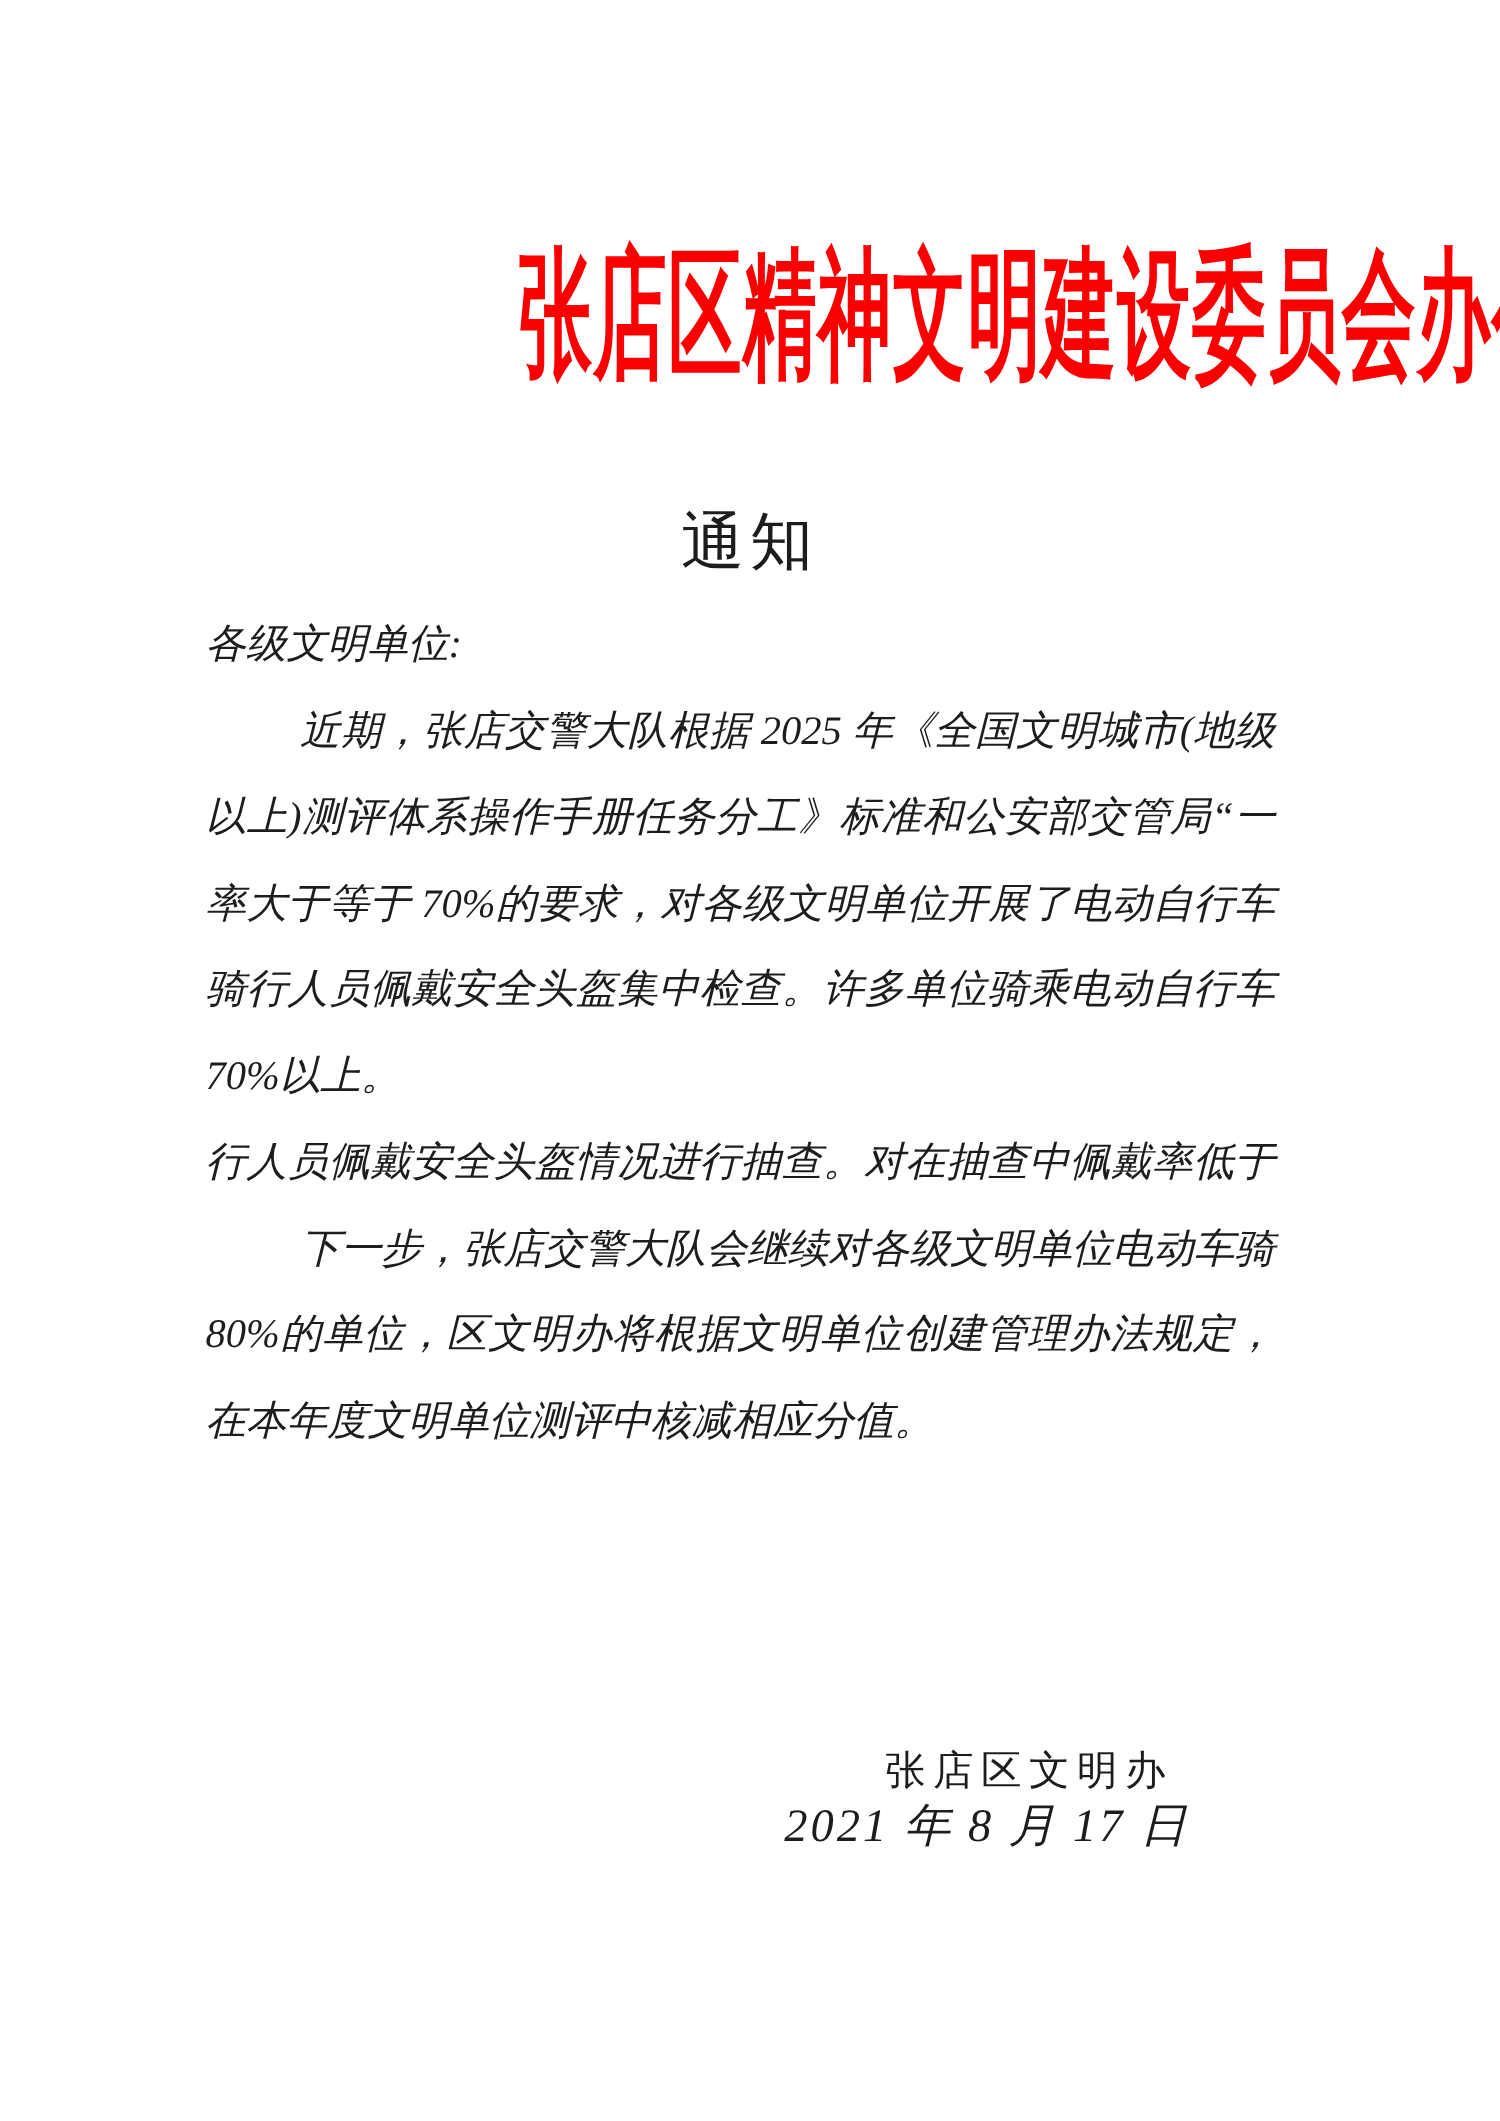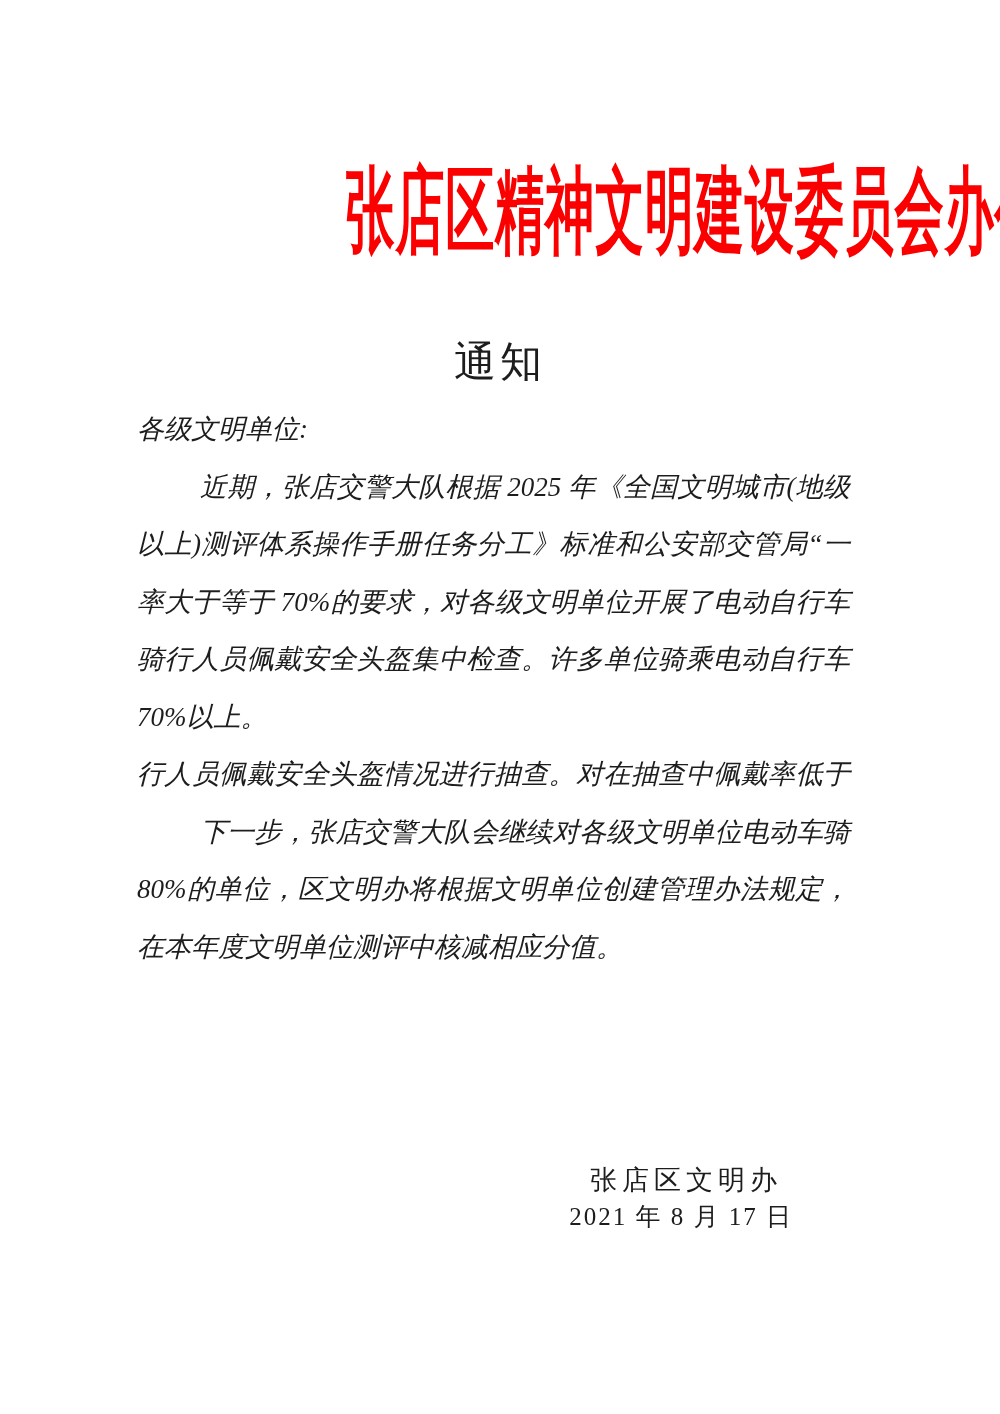--- a/index.html
+++ b/index.html
@@ -84,23 +84,24 @@
     right: 218px;
     font-size: 27px;
     line-height: 36px;
     letter-spacing: 5px;
     margin-top: 16px;
   }
   .date {
     position: absolute;
     top: 1199px;
     right: 207px;
-    font-size: 25px;
+    font-size: 31px;
     line-height: 36px;
     letter-spacing: 2px;
+    font-style: italic;
   }
 </style>
 </head>
 <body>
 
 <div class="page">
 
   <div class="letterhead">
     <span class="letterhead-text">张店区精神文明建设委员会办公室</span>
   </div>

